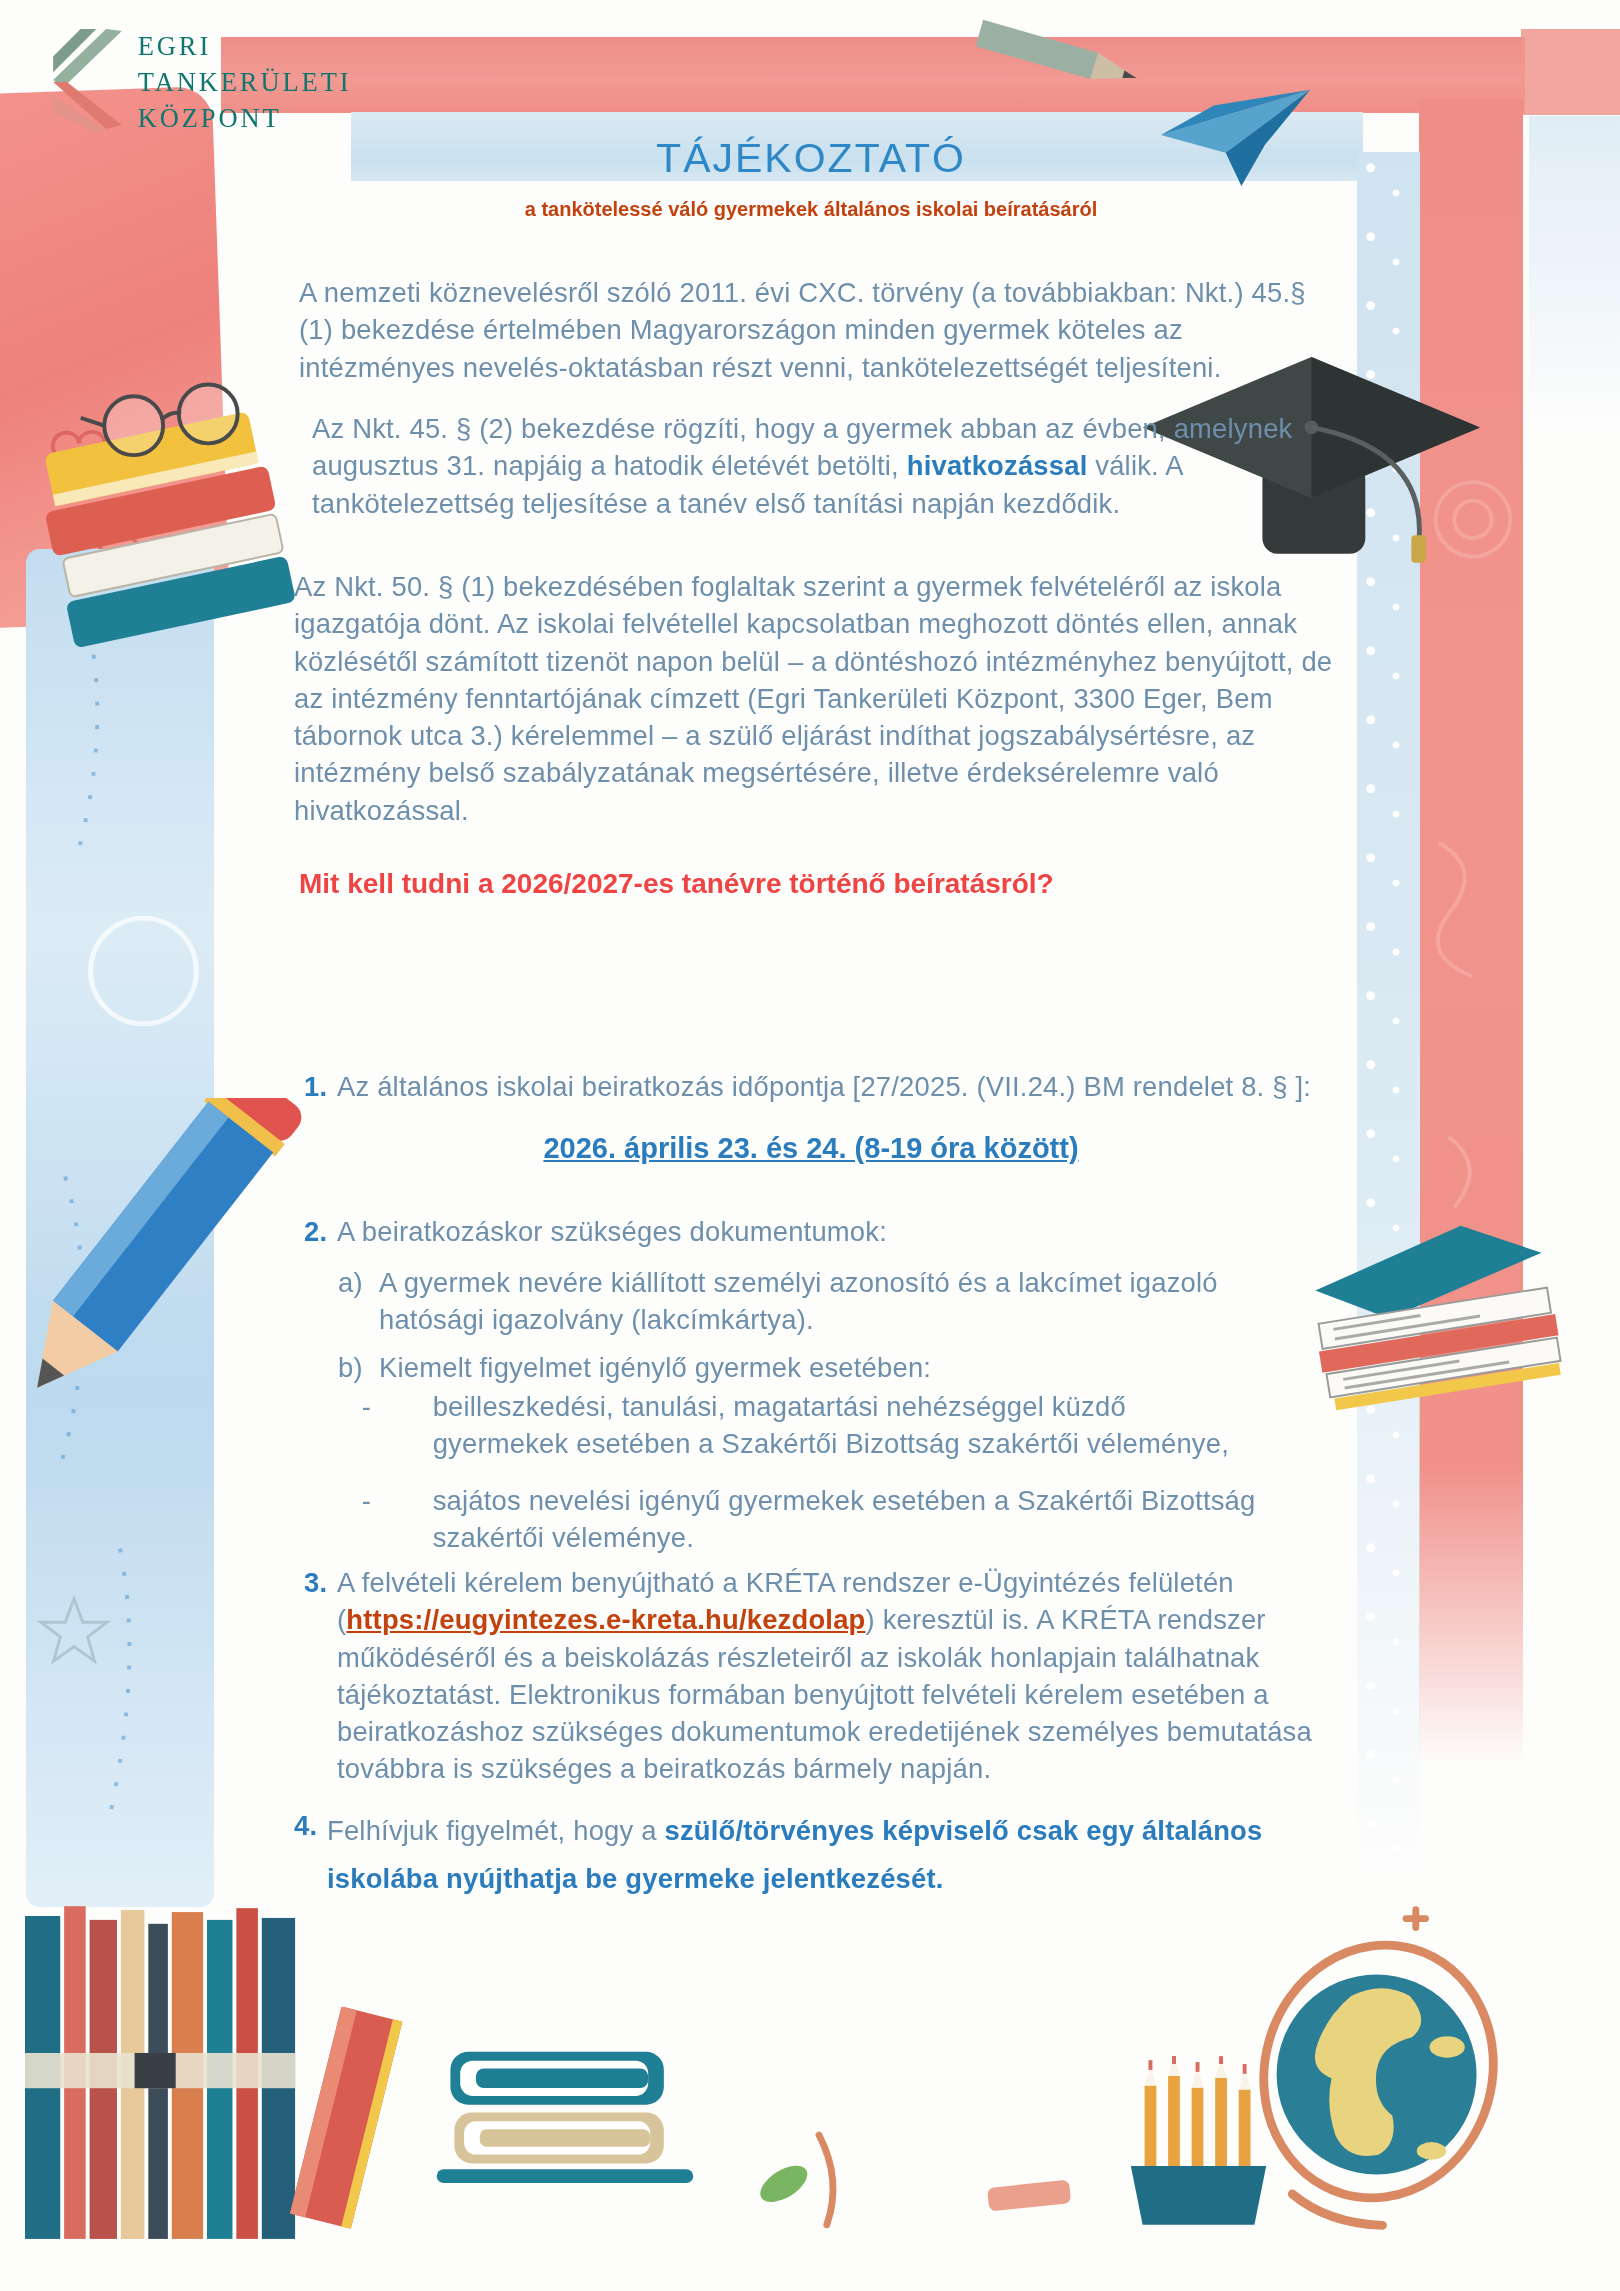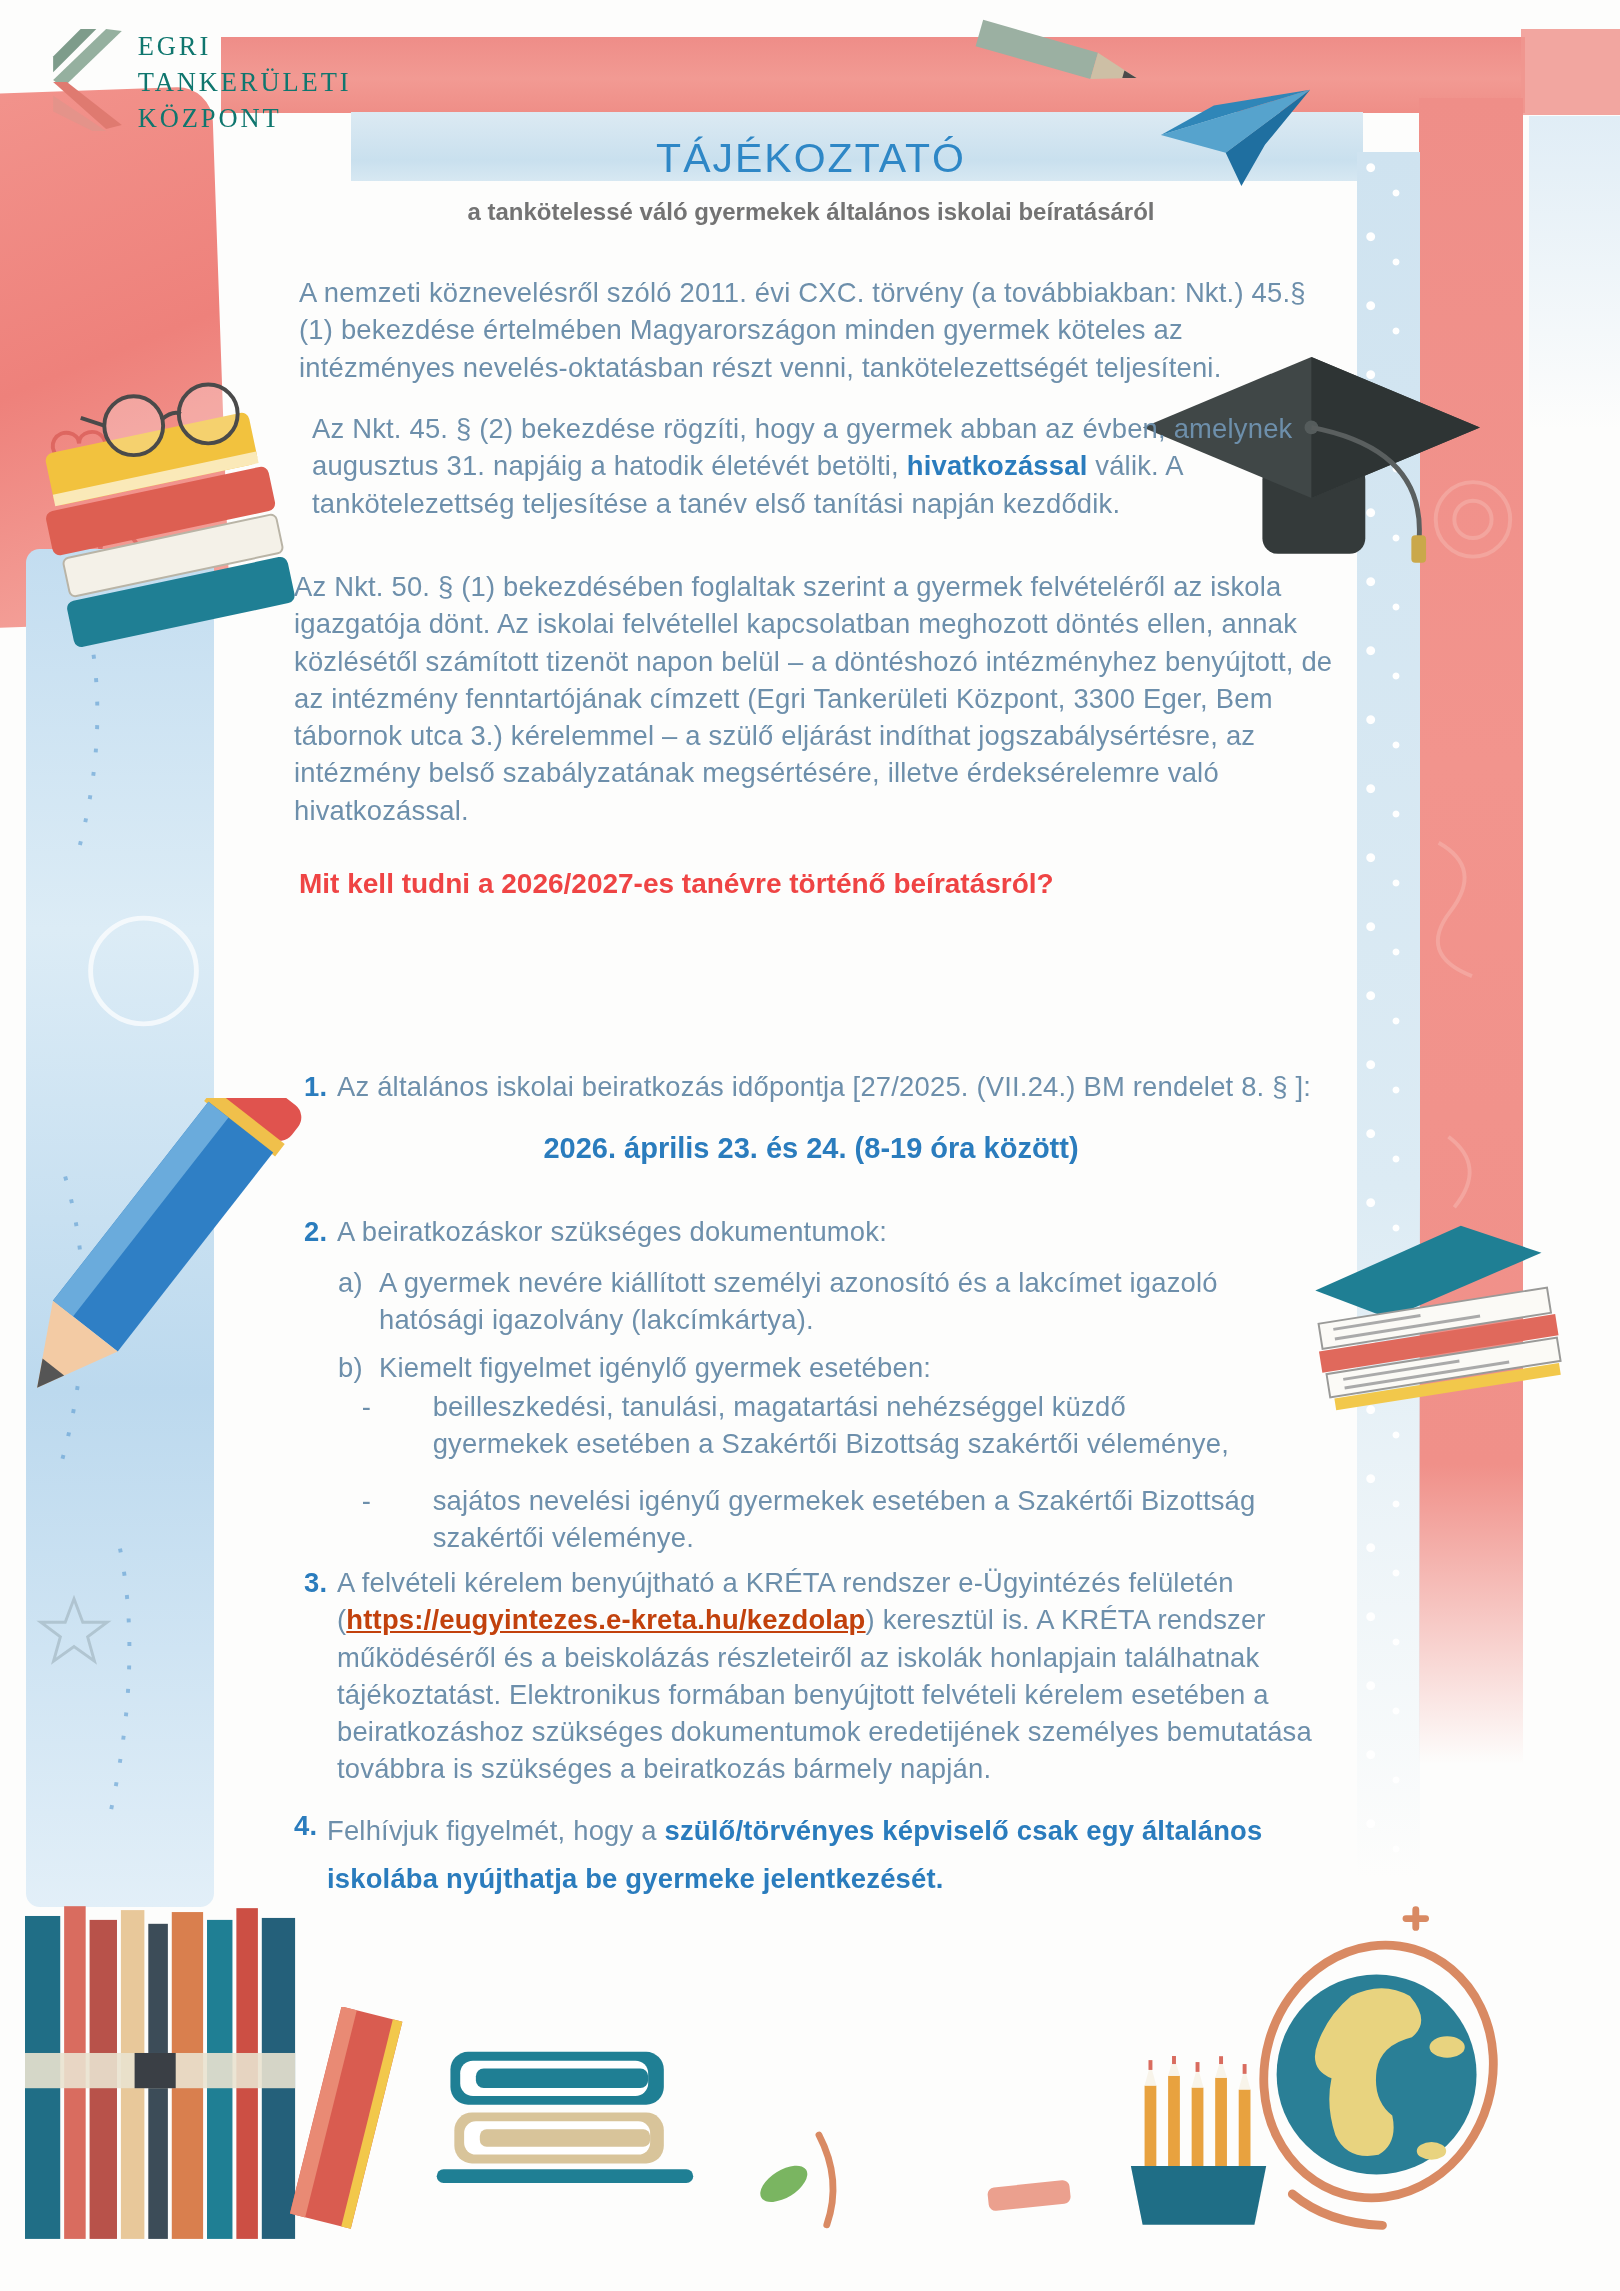--- a/index.html
+++ b/index.html
@@ -27,25 +27,25 @@
                     background:linear-gradient(180deg,#e0edf6,rgba(224,237,246,0)); }
   .corner-left-pink { left:-13.7px; top:90px; width:235px; height:534px;
                     background:linear-gradient(160deg,#f2938c,#ee817b 50%,#f5a79f);
                     border-radius:0 35px 45px 0; transform:rotate(-2deg); }
   .left-blue      { left:25.5px; top:549px; width:188px; height:1358px;
                     background:linear-gradient(180deg,#c3ddf0,#dcecf6 28%,#bcd9ee 62%,#e2eff8);
                     border-radius:13.7px; }
 
   
   .title    { color:#2e87c6; font-size:41px; font-weight:normal; letter-spacing:2px; text-align:center; margin:0; }
-  .subtitle { color:#737373; font-size:24px; font-weight:bold; text-align:center; }
+  .subtitle { color:#c2410c; font-size:20px; font-weight:bold; text-align:center; }
   .bodytxt  { color:#6d8fab; font-size:27.4px; line-height:1.36; letter-spacing:0.2px; }
   .em       { color:#2a7cbd; font-weight:bold; }
   .heading  { color:#ef4444; font-size:28px; font-weight:bold; text-align:left; }
-  .dateline { color:#2a7cbd; font-size:29px; font-weight:bold; text-align:center; }
+  .dateline { color:#2a7cbd; font-size:29px; font-weight:bold; text-decoration:underline; text-align:center; }
   .li       { display:flex; }
   .num      { color:#2a7cbd; font-weight:bold; width:33px; flex:none; }
   .li-text  { flex:1; }
   .sub-label{ width:41px; flex:none; }
   .dash     { width:71px; flex:none; text-align:left; padding-left:13.7px; }
   .link     { color:#c2410c; text-decoration:underline;font-weight:bold; }
   .logo-text{ color:#0f766e; font-family:"Liberation Serif", serif; font-size:26.5px;
               letter-spacing:2.9px; line-height:1.35; }
 </style>
 </head>

